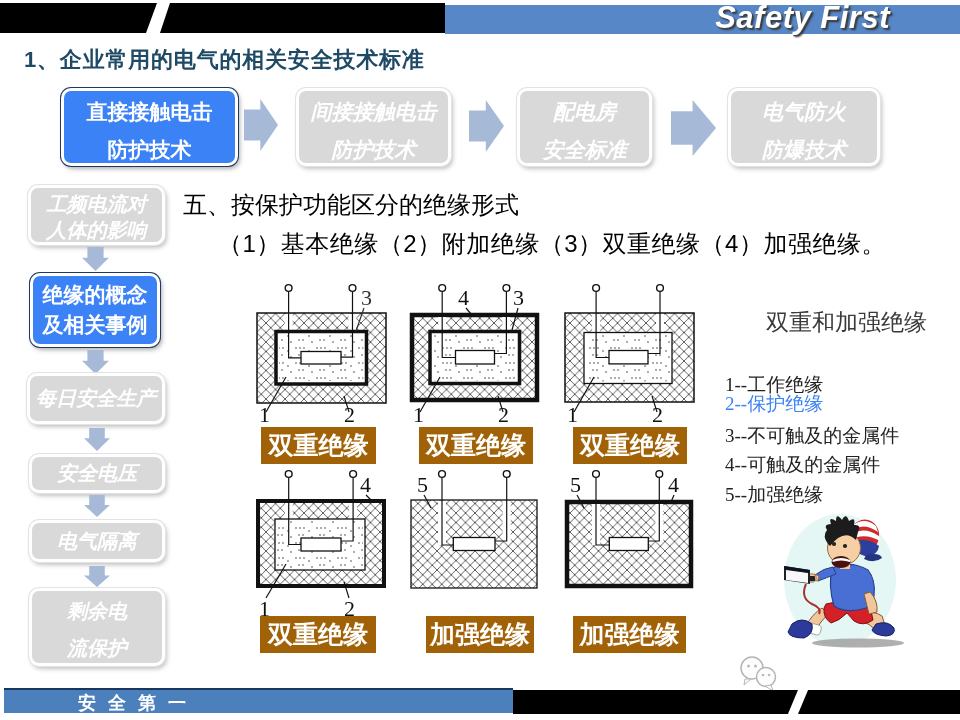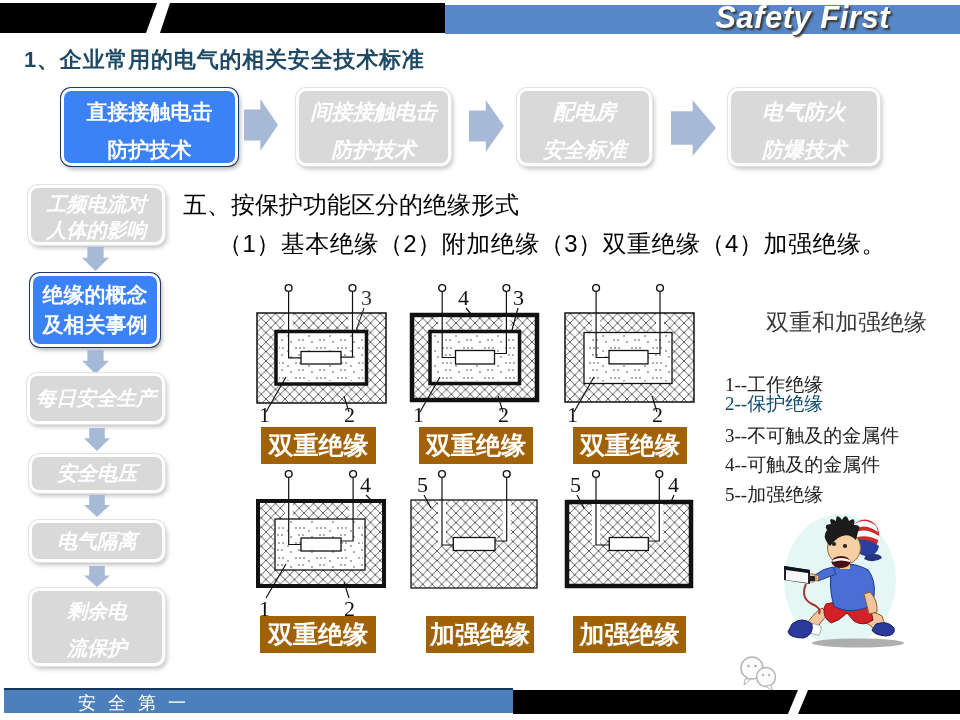--- a/index.html
+++ b/index.html
@@ -198,21 +198,21 @@
   <div class="abs lbl" style="left:260px;top:616px;width:116px;height:37px;">双重绝缘</div>
 
   <div class="abs lbl" style="left:426px;top:616px;width:108px;height:37px;">加强绝缘</div>
 
   <div class="abs lbl" style="left:573px;top:616px;width:113px;height:37px;">加强绝缘</div>
 
   <div class="abs" style="left:723px;top:307px;font-size:23px;color:#3a3a3a;margin-left:43px;">双重和加强绝缘</div>
 
   <div class="abs" style="left:725px;top:360px;font-size:19px;color:#222;font-family:'Liberation Serif',serif;margin-top:12px;">1--工作绝缘</div>
 
-  <div class="abs" style="left:725px;top:391px;font-size:19px;color:#0c4a6e;font-family:'Liberation Serif',serif;">2--保护绝缘</div>
+  <div class="abs" style="left:725px;top:391px;font-size:19px;color:#3b82f6;font-family:'Liberation Serif',serif;">2--保护绝缘</div>
 
   <div class="abs" style="left:725px;top:423px;font-size:19px;color:#222;font-family:'Liberation Serif',serif;">3--不可触及的金属件</div>
 
   <div class="abs" style="left:725px;top:452px;font-size:19px;color:#222;font-family:Liberation Serif, serif;">4--可触及的金属件</div>
 
   <div class="abs" style="left:725px;top:482px;font-size:19px;color:#222;font-family:'Liberation Serif',serif;">5--加强绝缘</div>
 
   <svg class="abs" style="left:770px;top:500px;" width="140" height="155" viewBox="0 0 140 155">
 
     <ellipse cx="70" cy="80" rx="56" ry="66" fill="#e0f6f2" opacity="0.85"></ellipse>
@@ -274,19 +274,19 @@
     <path d="M10 24 L9 30 L16 24Z" fill="#fdfdfd" stroke="#b5b5b5" stroke-width="1"></path>
     <circle cx="31" cy="22" r="9.5" fill="#fdfdfd" stroke="#b5b5b5" stroke-width="1.5"></circle>
     <circle cx="28" cy="20" r="1.3" fill="#bbb"></circle>
     <circle cx="34" cy="20" r="1.3" fill="#bbb"></circle>
     <path d="M36 30 L38 36 L30 31Z" fill="#fdfdfd" stroke="#b5b5b5" stroke-width="1"></path>
   </svg>
 
 
   <div class="abs" style="left:4px;top:688px;width:509px;height:25px;background:#4c80bc;border-top:2px solid #17375e;box-sizing:border-box;"></div>
 
-  <div class="abs" style="left:78px;top:691px;font-size:18px;font-weight:normal;color:#fff;letter-spacing:12px;">安全第一</div>
+  <div class="abs" style="left:78px;top:691px;font-size:18px;font-weight:bold;color:#fff;letter-spacing:12px;">安全第一</div>
 
   <div class="abs" style="left:513px;top:690px;width:295px;height:24px;background:#000;clip-path:polygon(0 0,96.6% 0,93.2% 100%,0 100%);"></div>
 
   <div class="abs" style="left:798px;top:690px;width:162px;height:24px;background:#000;clip-path:polygon(6.2% 0,100% 0,100% 100%,0 100%);"></div>
 
 </div>
 
 </body></html>

